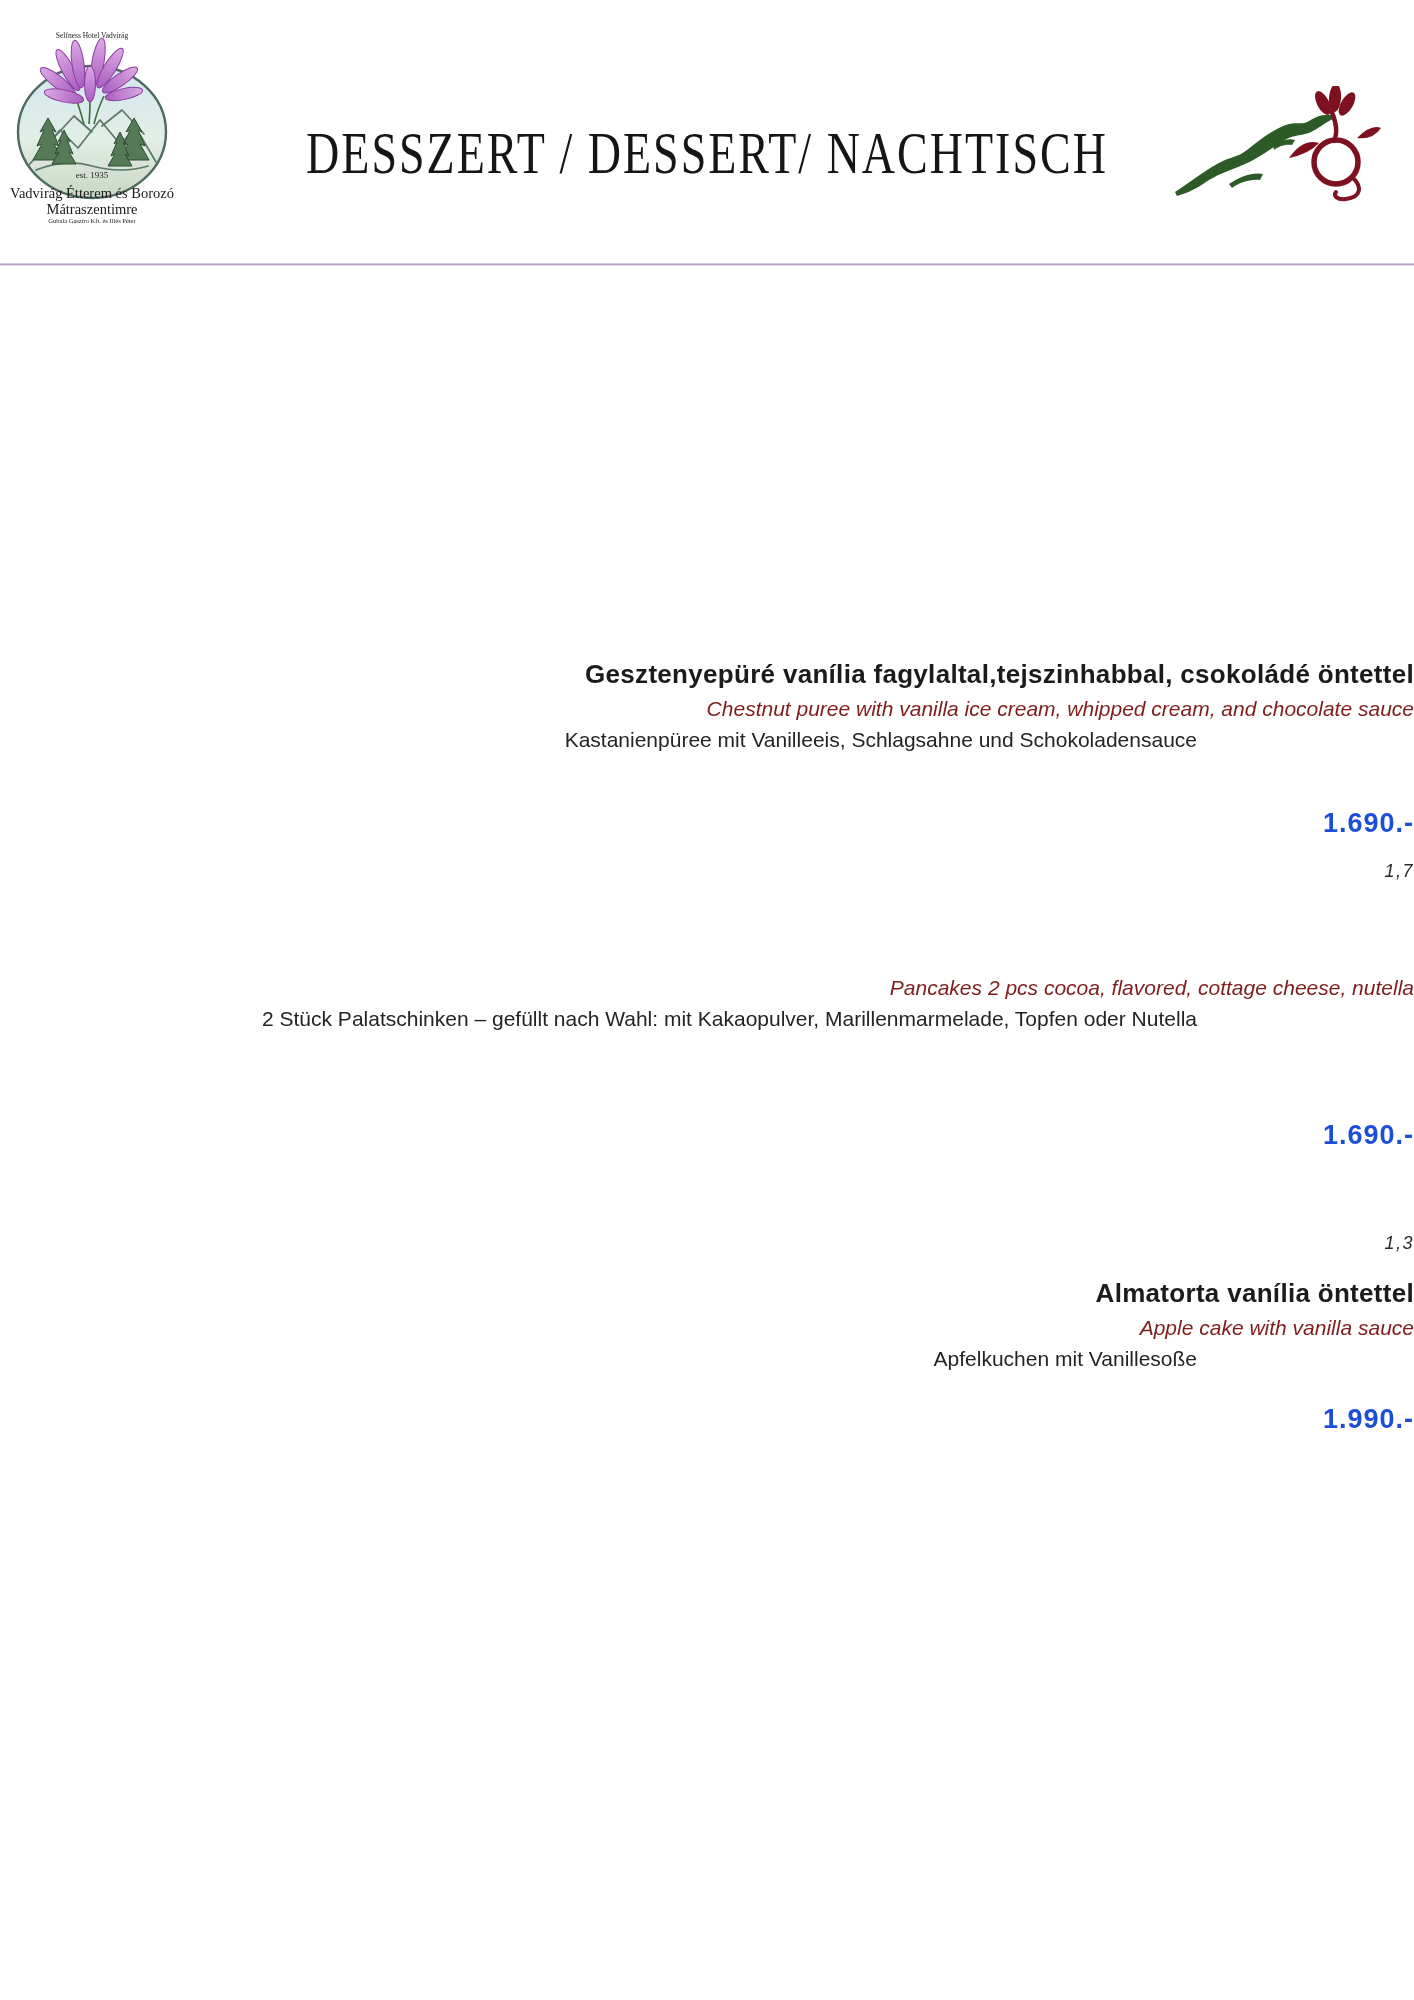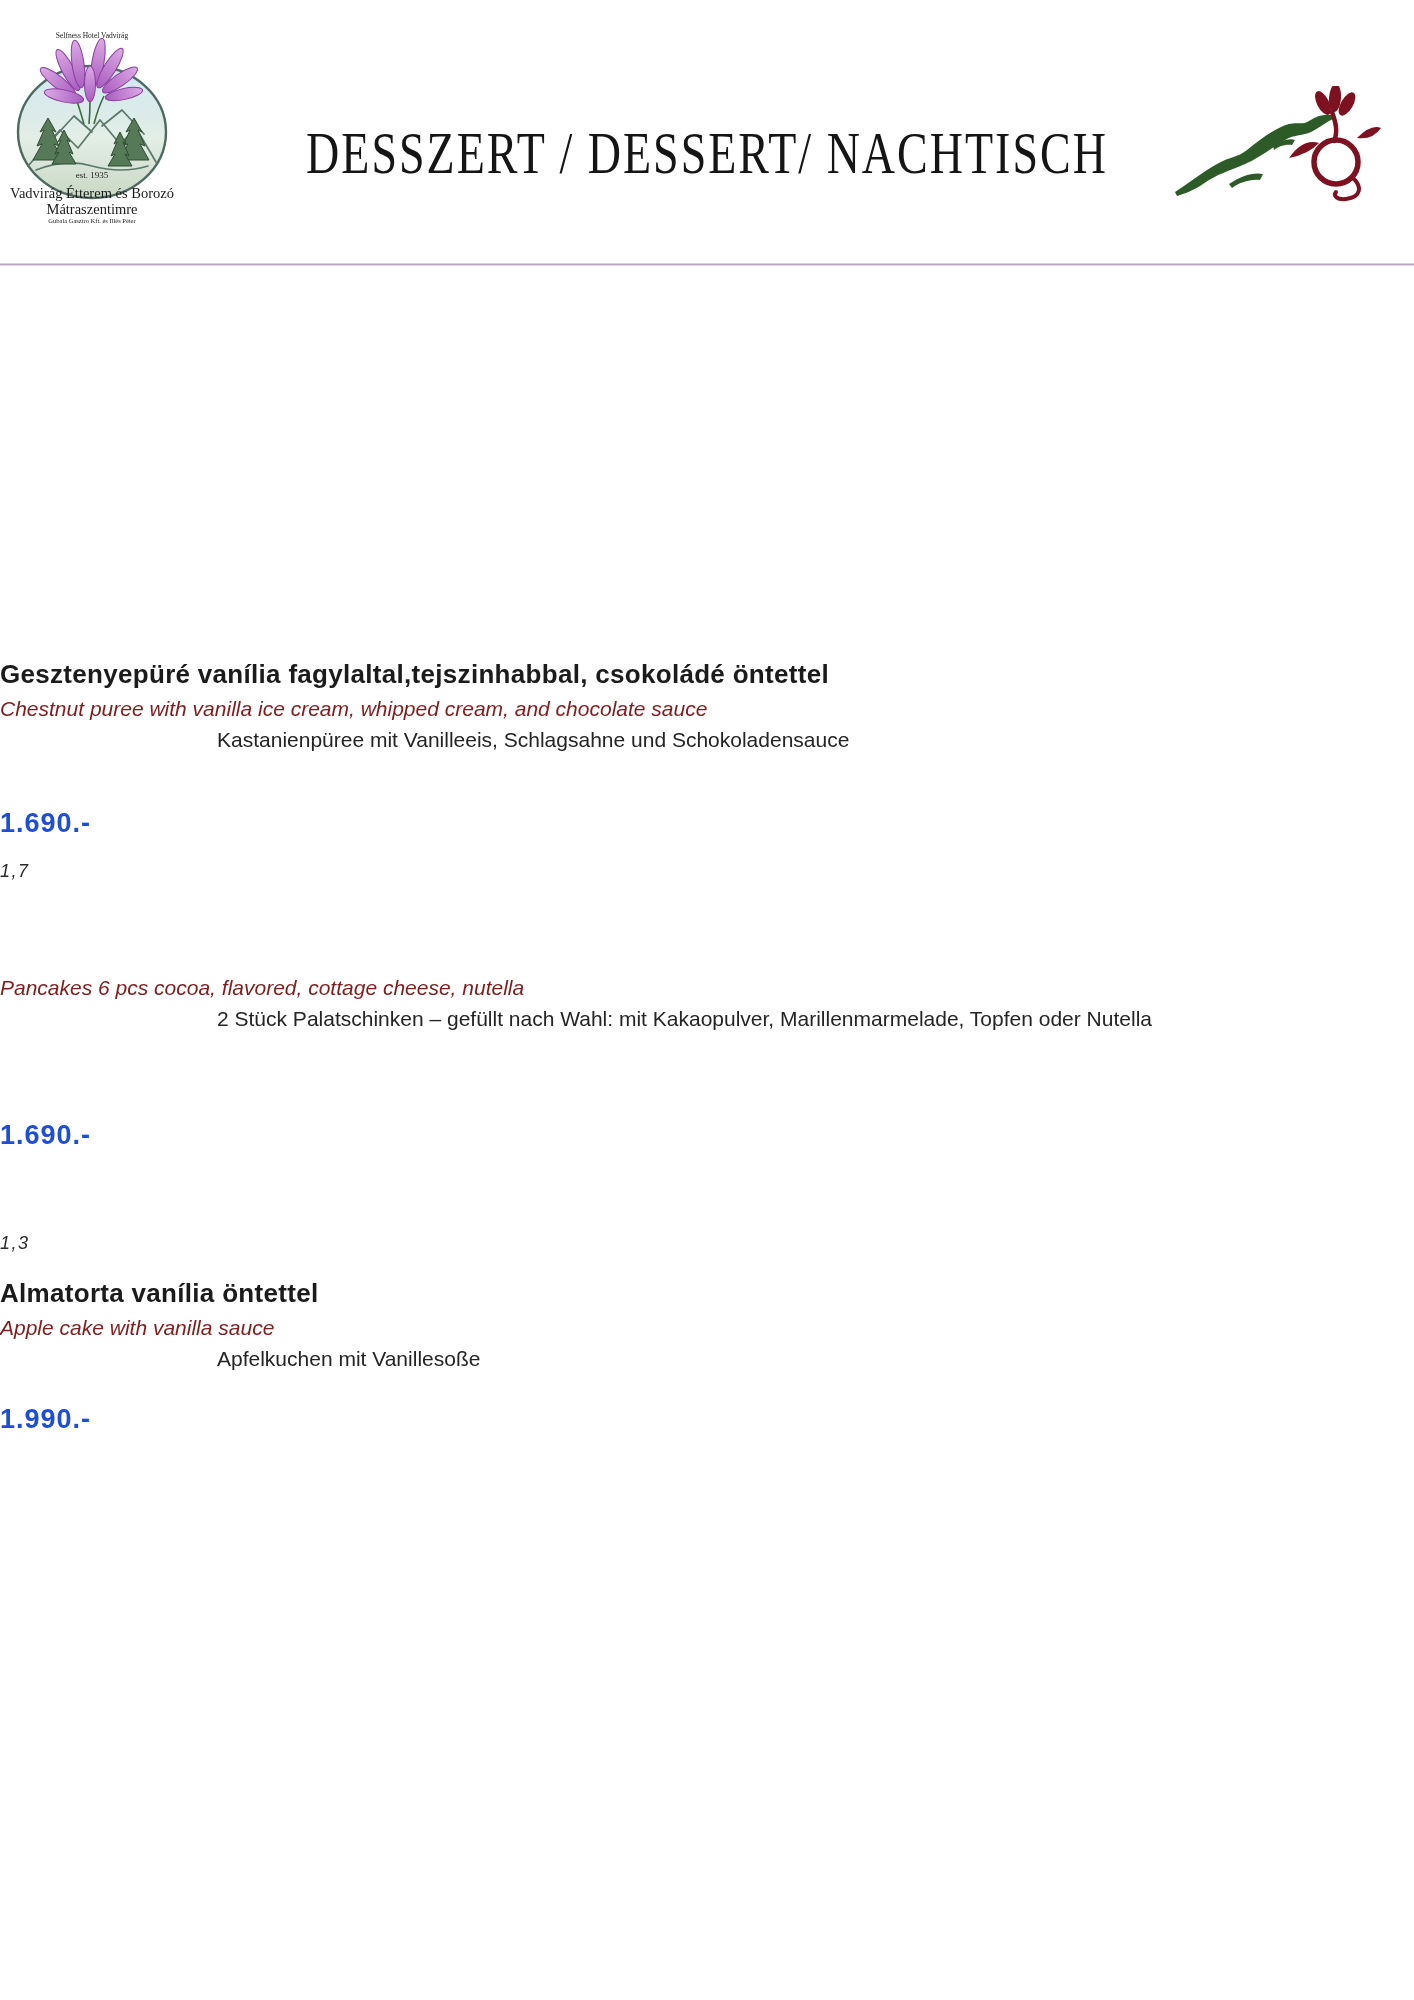--- a/index.html
+++ b/index.html
@@ -62,21 +62,21 @@
     background: #b7a0c6;
     border-top: 1px solid #d9cbe2;
     border-bottom: 1px solid #e6dcec;
   }
 
   
   .menu-block {
     position: absolute;
     left: 0;
     width: 100%;
-    text-align: left;
+    text-align: right;
   }
   .item-name {
     font-size: 26px;
     font-weight: 700;
     letter-spacing: 0.3px;
     color: #1b1b1b;
     line-height: 38px;
   }
   .item-en {
     font-size: 21px;
@@ -211,21 +211,21 @@
     <div class="item-de">Kastanienpüree mit Vanilleeis, Schlagsahne und Schokoladensauce</div>
   </div>
   <div class="menu-block b1-price">
     <span class="item-price">1.690.-</span>
   </div>
   <div class="menu-block b1-allerg">
     <span class="item-allergens">1,7</span>
   </div>
 
   <div class="menu-block b2-text">
-    <div class="item-en">Pancakes 6 pcs cocoa, flavored, cottage cheese, nutella</div>
+    <div class="item-en">Pancakes 2 pcs cocoa, flavored, cottage cheese, nutella</div>
     <div class="item-de">2 Stück Palatschinken – gefüllt nach Wahl: mit Kakaopulver, Marillenmarmelade, Topfen oder Nutella</div>
   </div>
   <div class="menu-block b2-price">
     <span class="item-price">1.690.-</span>
   </div>
   <div class="menu-block b2-allerg">
     <span class="item-allergens">1,3</span>
   </div>
 
   <div class="menu-block b3-text">

